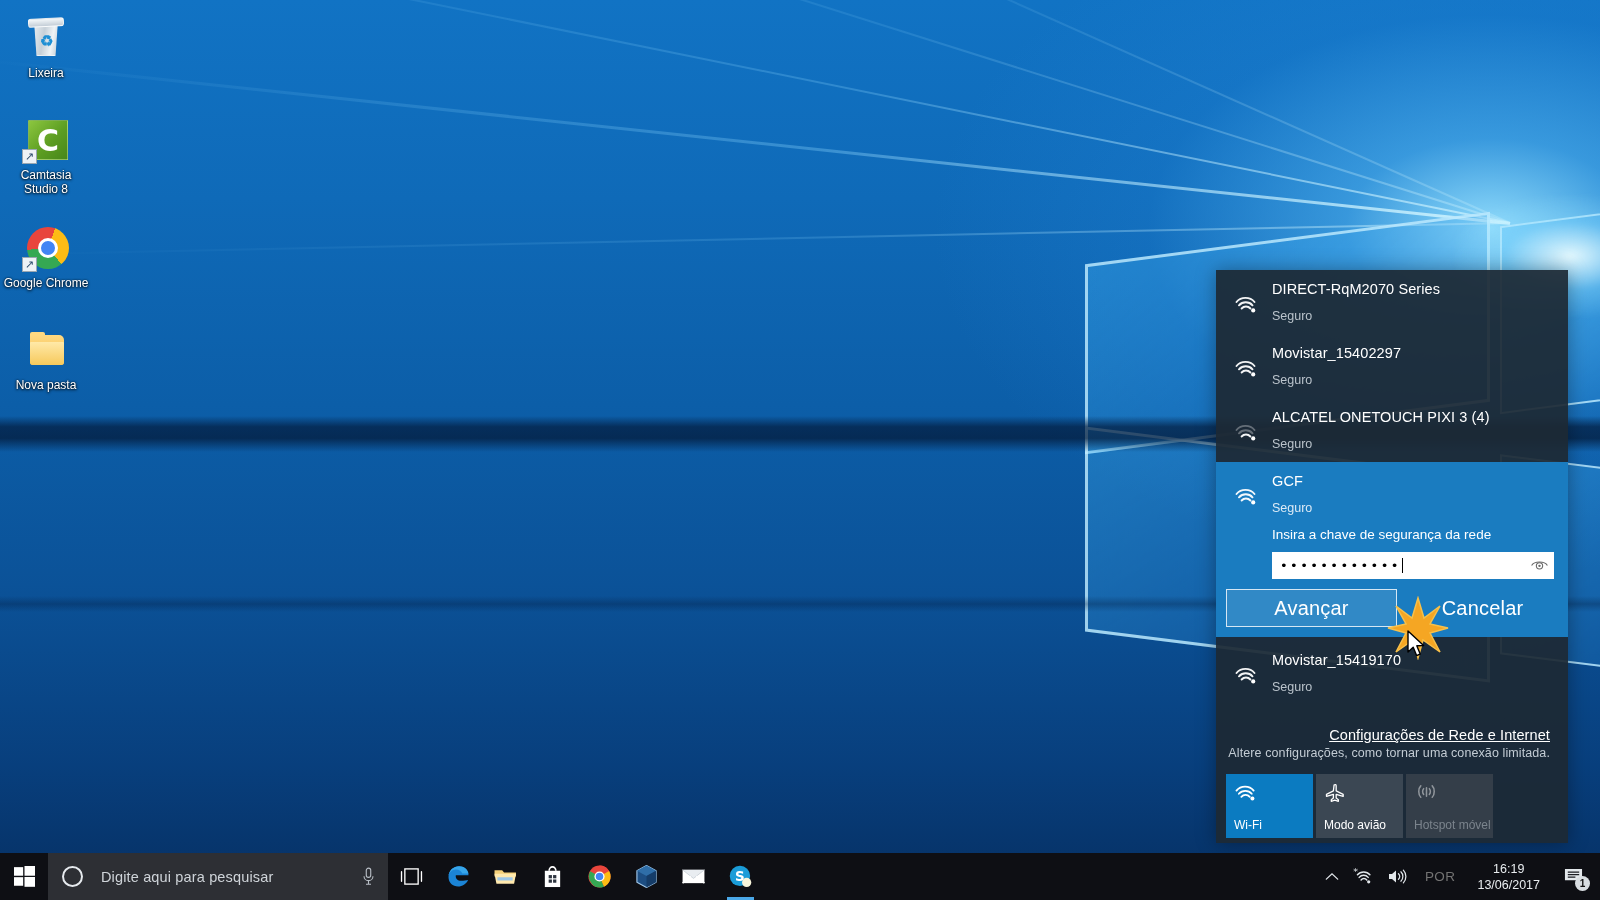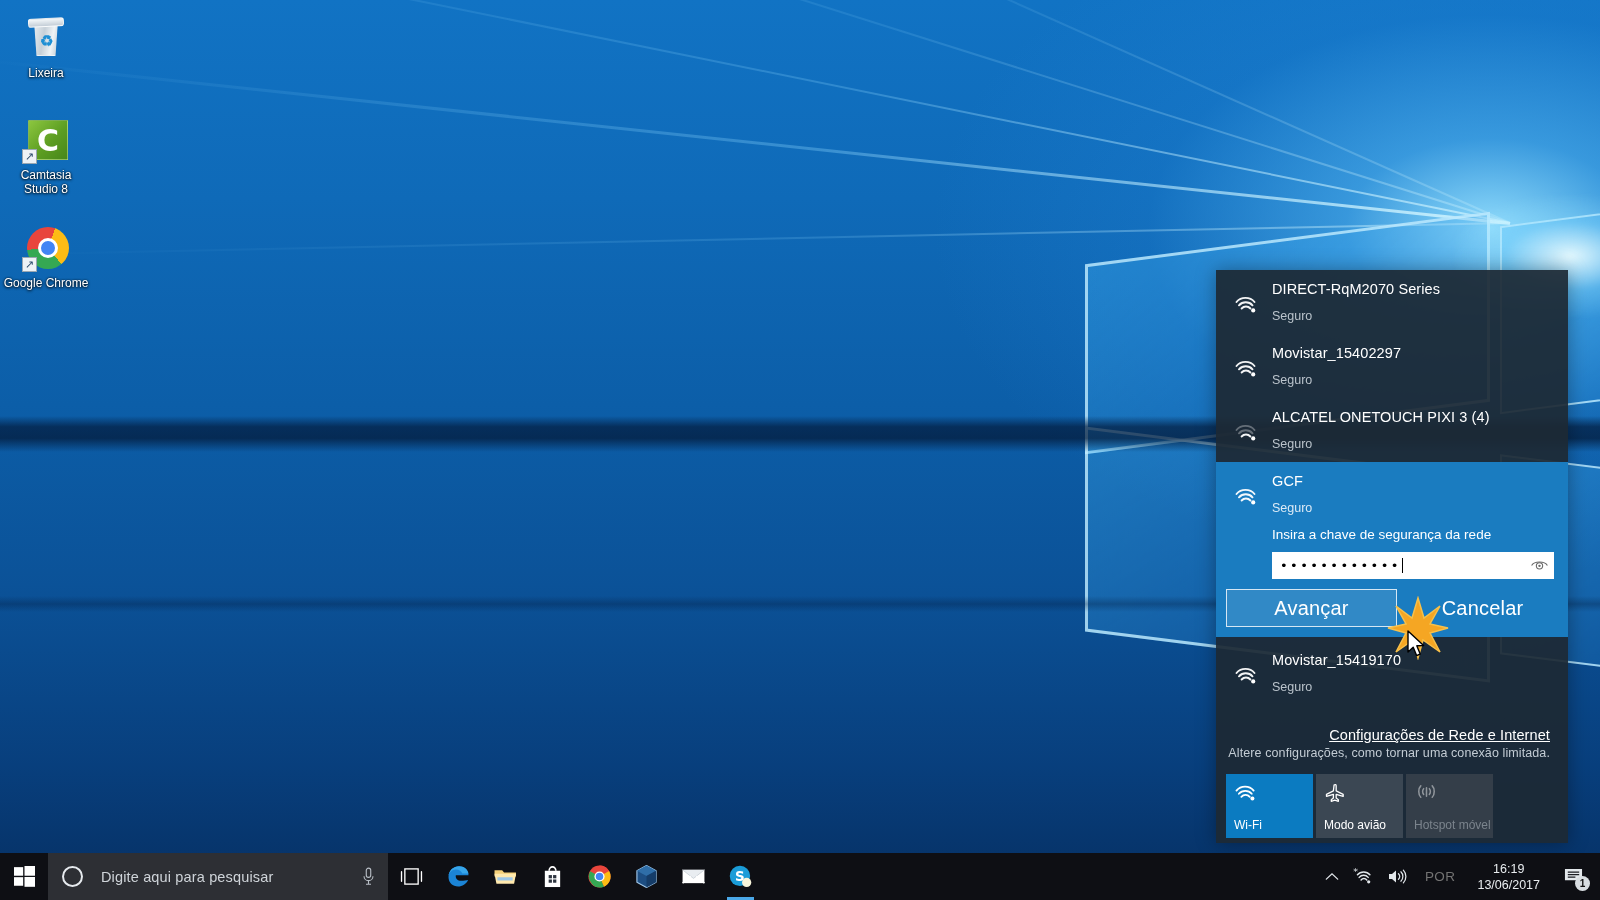--- a/index.html
+++ b/index.html
@@ -295,20 +295,28 @@
 
   <div class="dicon" style="margin-top:14px;">
     <div class="glyph">
       <div class="chrome-outer"></div>
       <div class="chrome-inner"></div>
       <div class="shortcut">↗</div>
     </div>
     <div class="caption">Google Chrome</div>
   </div>
 
+  <div class="dicon" style="margin-top:26px;">
+    <div class="glyph">
+      <div class="fold-tab"></div>
+      <div class="fold-back"></div>
+      <div class="fold-front"></div>
+    </div>
+    <div class="caption">Nova pasta</div>
+  </div>
 </div>
 
 <div id="wifi-flyout">
 
   <div class="net-row">
     <span class="wicon">
       <svg viewBox="0 0 26 22" width="26" height="22">
         <g fill="none" stroke="#ffffff" stroke-width="1.9" stroke-linecap="round">
           <path d="M2.5 9 C7 3.5, 16 3.5, 20.5 9" opacity=".95"></path>
           <path d="M5 12.3 C8.5 8.3, 15 8.3, 18.5 12.3" opacity=".95"></path>

